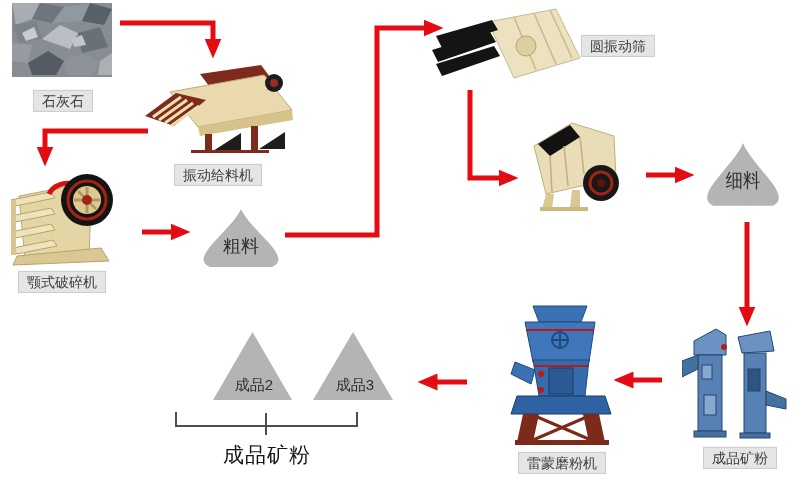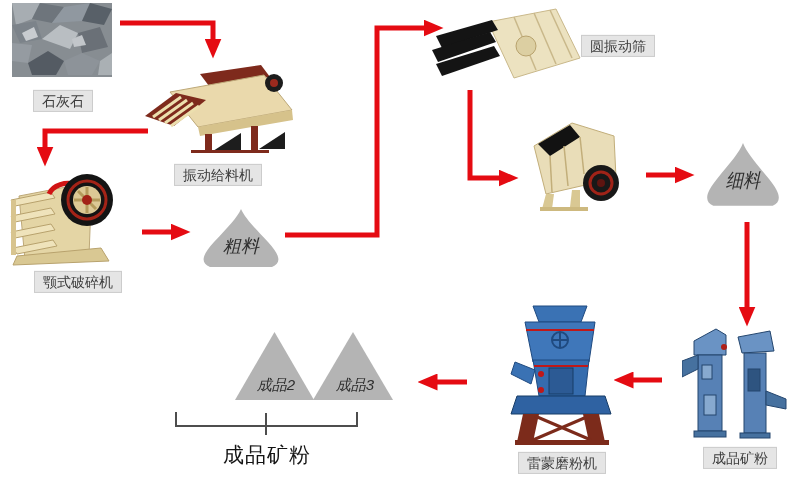--- a/index.html
+++ b/index.html
@@ -1,20 +1,20 @@
 <!DOCTYPE html>
 <html><head>
 <meta charset="utf-8">
 <style>
   html,body{margin:0;padding:0;background:#fff;}
   .canvas{
     position:relative;width:800px;height:484px;background:#ffffff;overflow:hidden;
     font-family:"Liberation Sans","DejaVu Sans",sans-serif;
   }
-  .abs{position:absolute;font-style:italic;}
+  .abs{position:absolute;}
   .label-box{
     position:absolute;transform:translate(-50%,-50%);
     background:#e5e5e5;border:1px solid #cccccc;color:#3d3d3d;
     font-size:14px;line-height:1.3;padding:1px 8px;white-space:nowrap;
   }
   .pile-text{font-size:18px;fill:#2e2e2e;}
   .tri-text{font-size:15px;fill:#2e2e2e;}
   .final-label{
     position:absolute;transform:translateX(-50%);
     color:#141414;font-size:21px;letter-spacing:1px;white-space:nowrap;
@@ -181,21 +181,21 @@
     </svg>
   </div>
 
   <div class="abs z1" style="left:698px;top:142px;">
     <svg width="90" height="67" viewBox="0 0 94 62" preserveAspectRatio="none">
       <path d="M47,1 C51,10 60,19 74,34 C86,47 88,55 78,59 L16,59 C6,55 8,47 20,34 C34,19 43,10 47,1 Z" fill="#b4b4b4"></path>
       <text class="pile-text" x="47" y="42" text-anchor="middle">细料</text>
     </svg>
   </div>
 
-  <div class="abs z1" style="left:235px;top:332px;">
+  <div class="abs z1" style="left:213px;top:332px;">
     <svg width="79" height="68" viewBox="0 0 79 68">
       <polygon points="39.5,0 79,68 0,68" fill="#b4b4b4"></polygon>
       <text class="tri-text" x="41" y="58" text-anchor="middle">成品2</text>
     </svg>
   </div>
   <div class="abs z1" style="left:313px;top:332px;">
     <svg width="80" height="68" viewBox="0 0 80 68">
       <polygon points="40,0 80,68 0,68" fill="#b4b4b4"></polygon>
       <text class="tri-text" x="42" y="58" text-anchor="middle">成品3</text>
     </svg>
@@ -216,19 +216,19 @@
       <path d="M646,175 H676" marker-end="url(#ah)"></path>
       <path d="M747,222 V308" marker-end="url(#ah)"></path>
       <path d="M662,380 H632" marker-end="url(#ah)"></path>
       <path d="M467,382 H436" marker-end="url(#ah)"></path>
     </g>
     <path d="M176,412 V426 H357 V412 M266,413 V435" stroke="#4d4d4d" stroke-width="2" fill="none"></path>
   </svg>
 
   <div class="label-box z6" style="left:63px;top:101px;">石灰石</div>
   <div class="label-box z6" style="left:218px;top:175px;">振动给料机</div>
-  <div class="label-box z6" style="left:78px;top:282px;text-align:right;">颚式破碎机</div>
+  <div class="label-box z6" style="left:62px;top:282px;text-align:right;">颚式破碎机</div>
   <div class="label-box z6" style="left:618px;top:46px;">圆振动筛</div>
   <div class="label-box z6" style="left:740px;top:458px;">成品矿粉</div>
   <div class="label-box z6" style="left:562px;top:463px;">雷蒙磨粉机</div>
   <div class="final-label z6" style="left:267px;top:441px;">成品矿粉</div>
 
 </div>
 
 </body></html>

